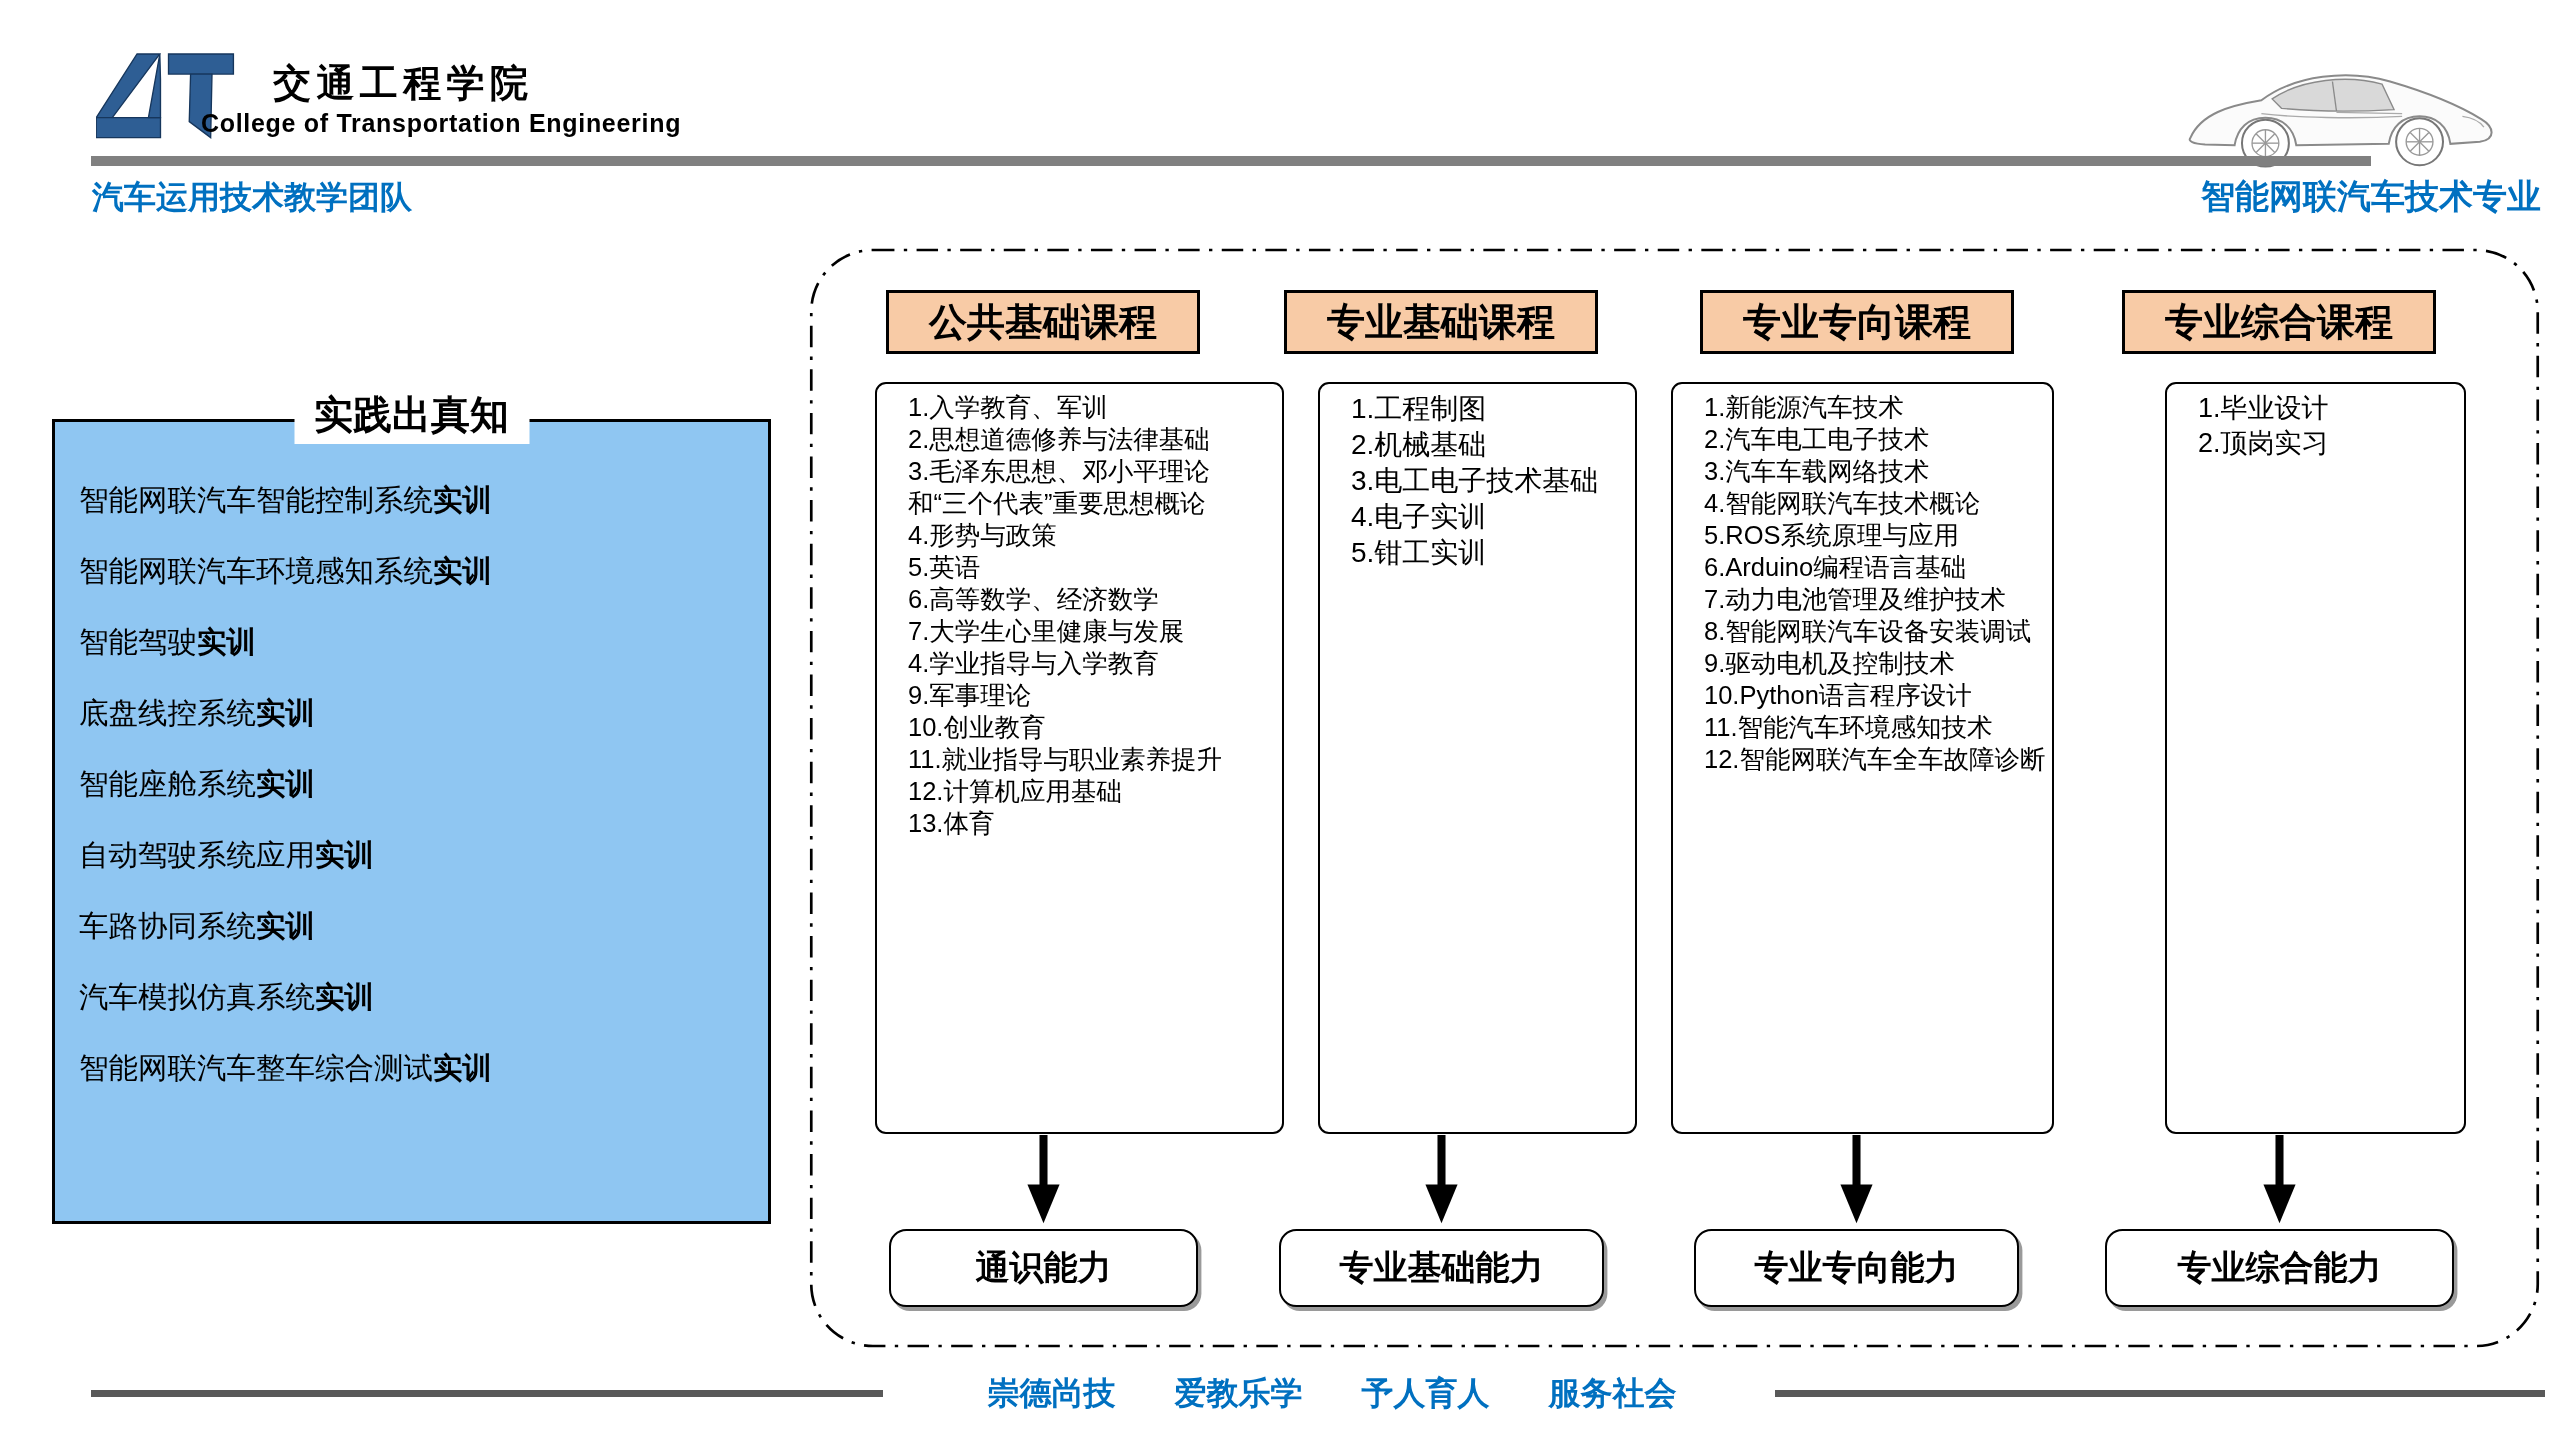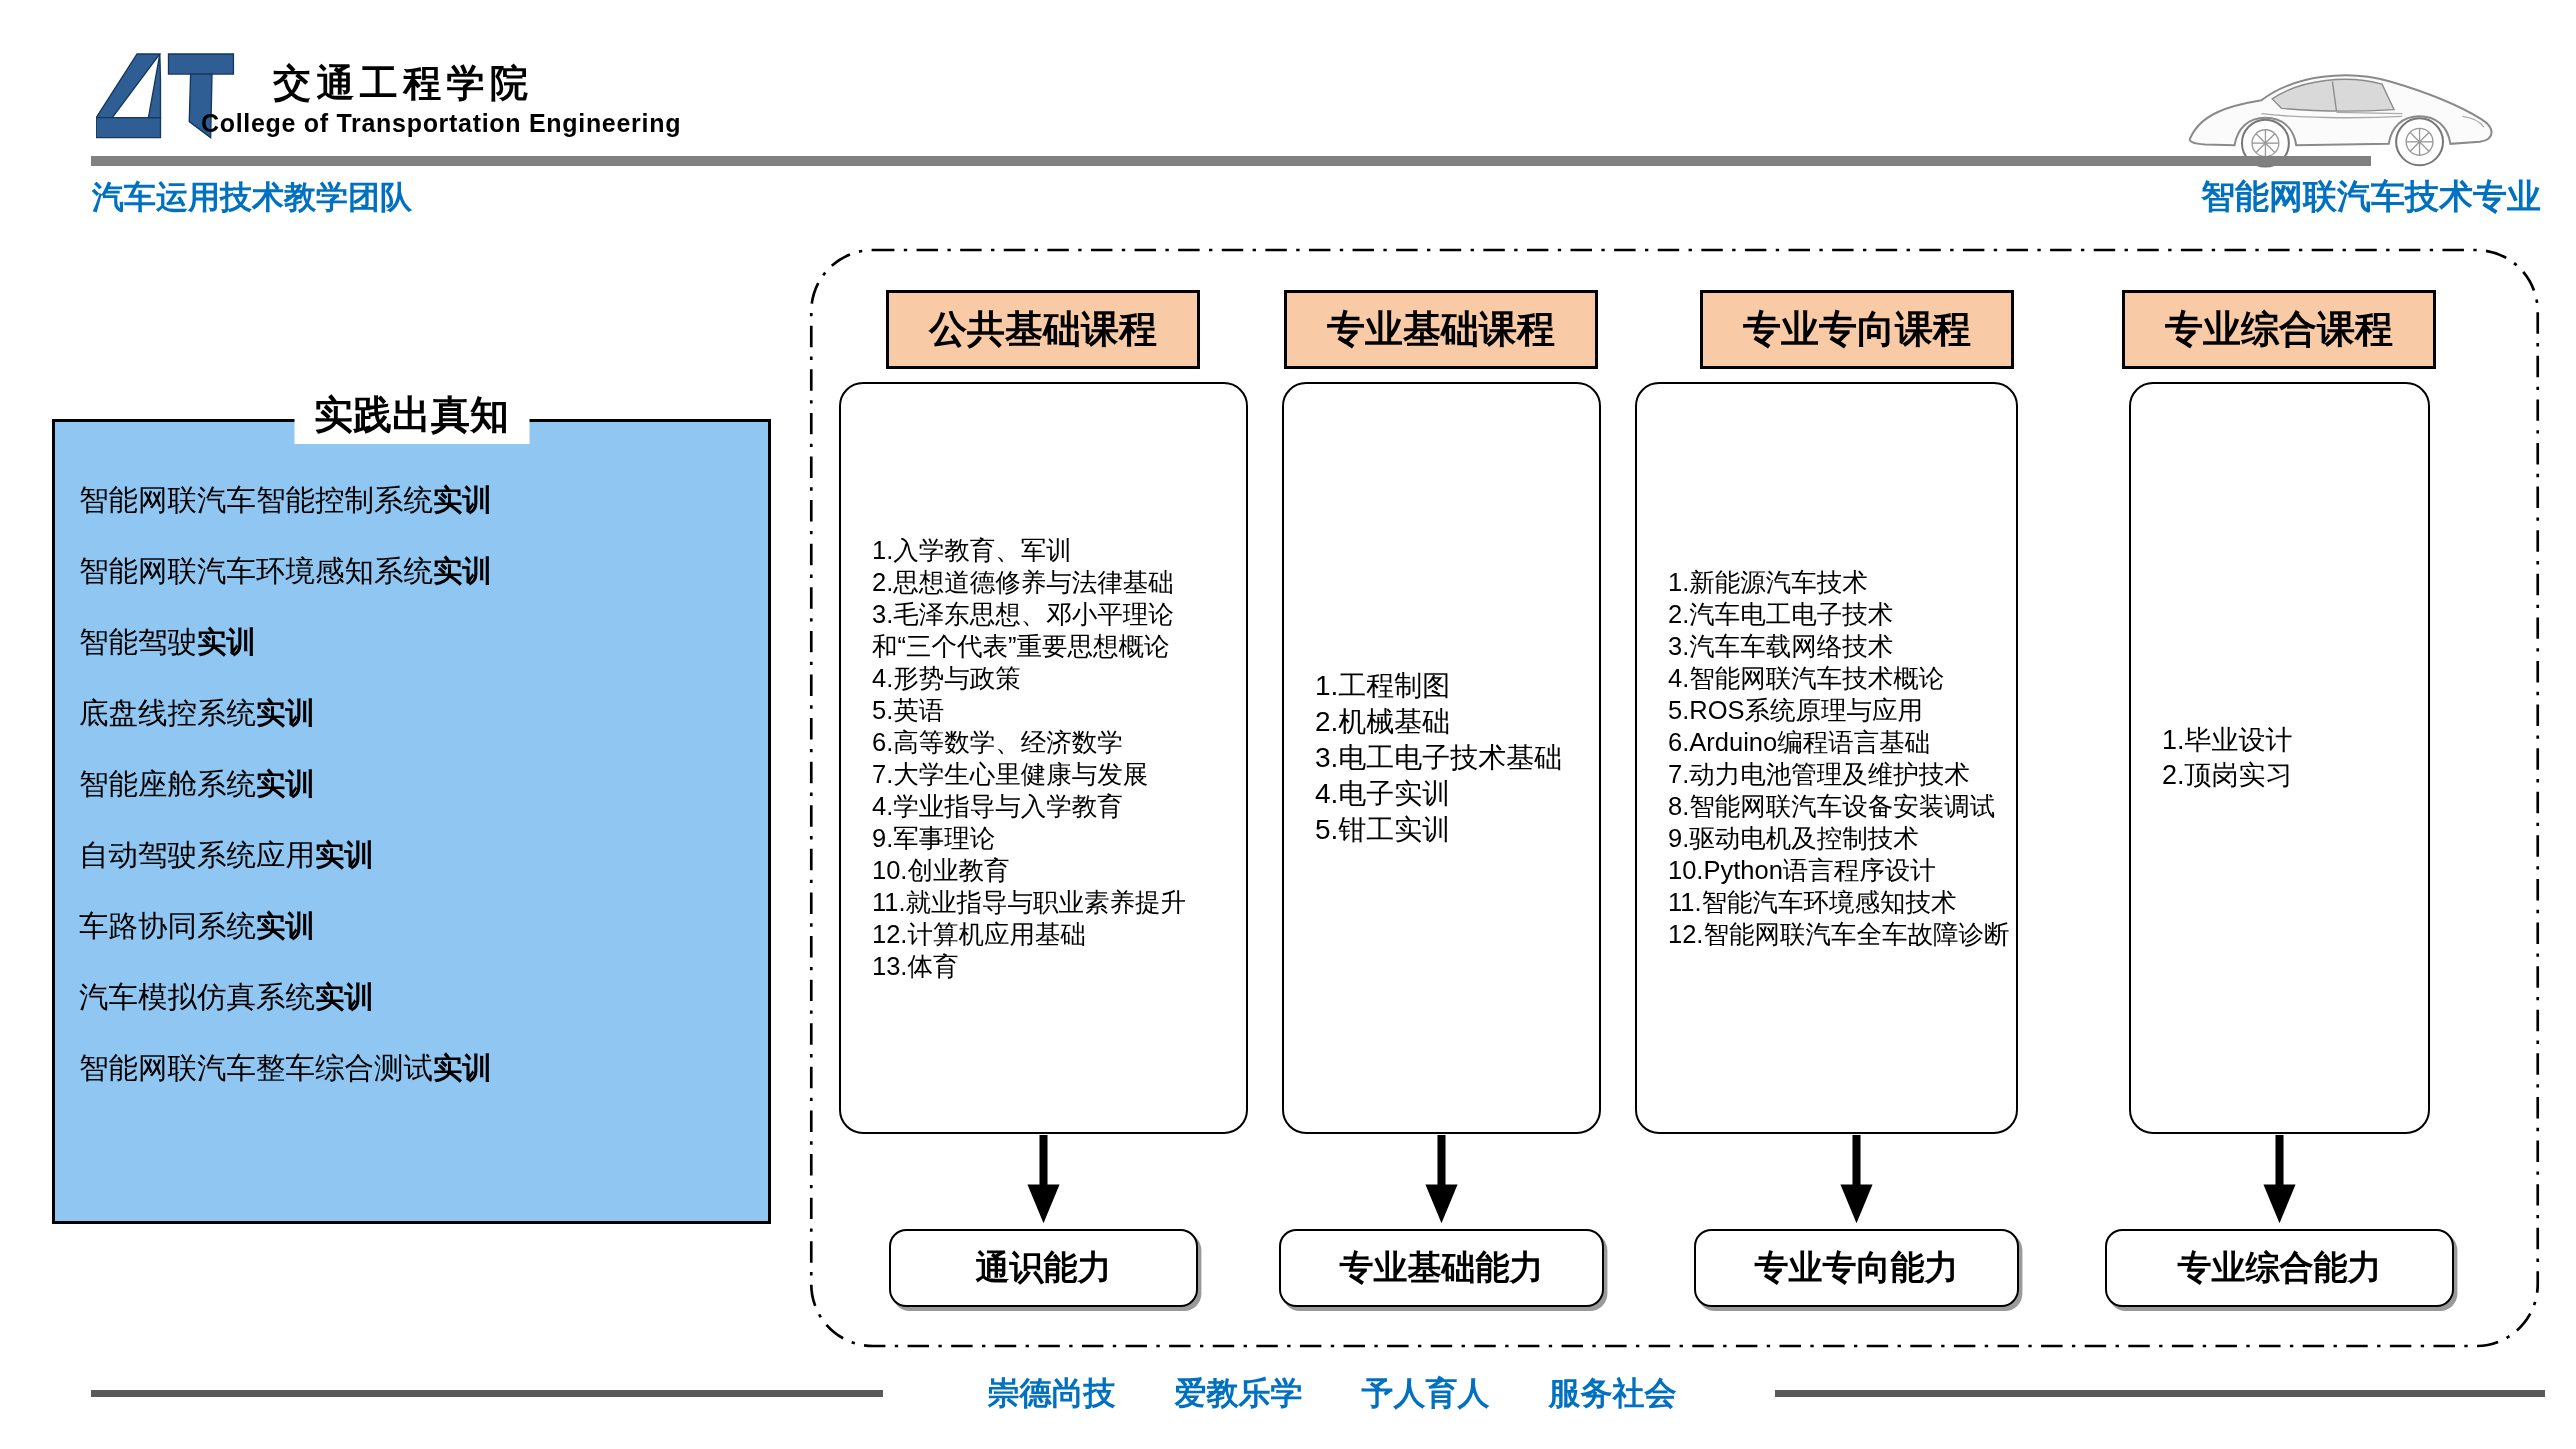--- a/index.html
+++ b/index.html
@@ -30,32 +30,33 @@
     background:#fff;padding:1.3px 20px;font-size:39px;font-weight:bold;white-space:nowrap;
   }
   .practice-list{list-style:none;margin:59px 0 0;padding:0 6.7px 0 24px;}
   .practice-list li{font-size:29.5px;margin-bottom:31px;white-space:nowrap;}
   .practice-list b{font-weight:bold;}
 
   
   .container-border{left:809px;top:248px;width:1731px;height:1100px;}
 
   .header-box{
-    top:290px;height:79px;width:314px;
+    top:290px;height:64px;width:314px;
     background:#F8CBA6;border:3.4px solid #000;box-sizing:border-box;
     display:flex;align-items:center;justify-content:center;
     font-size:38px;font-weight:bold;white-space:nowrap;
   }
   .hb1{left:886px;} .hb2{left:1284px;} .hb3{left:1700px;} .hb4{left:2122px;}
 
   .list-box{
     top:382px;height:752px;background:#fff;
-    border:2.7px solid #000;border-radius:24px;box-sizing:border-box;
-    display:flex;flex-direction:column;justify-content:center;
+    border:2.7px solid #000;border-radius:11px;box-sizing:border-box;
+    display:flex;flex-direction:column;
     padding:6.7px 12px 6.7px 31px;
+    margin-left:36px;
   }
   .lb1{left:839px;width:409px;font-size:25.5px;line-height:32px;}
   .lb2{left:1282px;width:319px;font-size:28px;line-height:36px;}
   .lb3{left:1635px;width:383px;font-size:25.5px;line-height:32px;}
   .lb4{left:2129px;width:301px;font-size:27px;line-height:35px;}
   .course-line{white-space:nowrap;}
 
   .down-arrow{top:1135px;width:47px;height:91px;}
   .da1{left:1020px;} .da2{left:1418px;} .da3{left:1833px;} .da4{left:2256px;}
 

